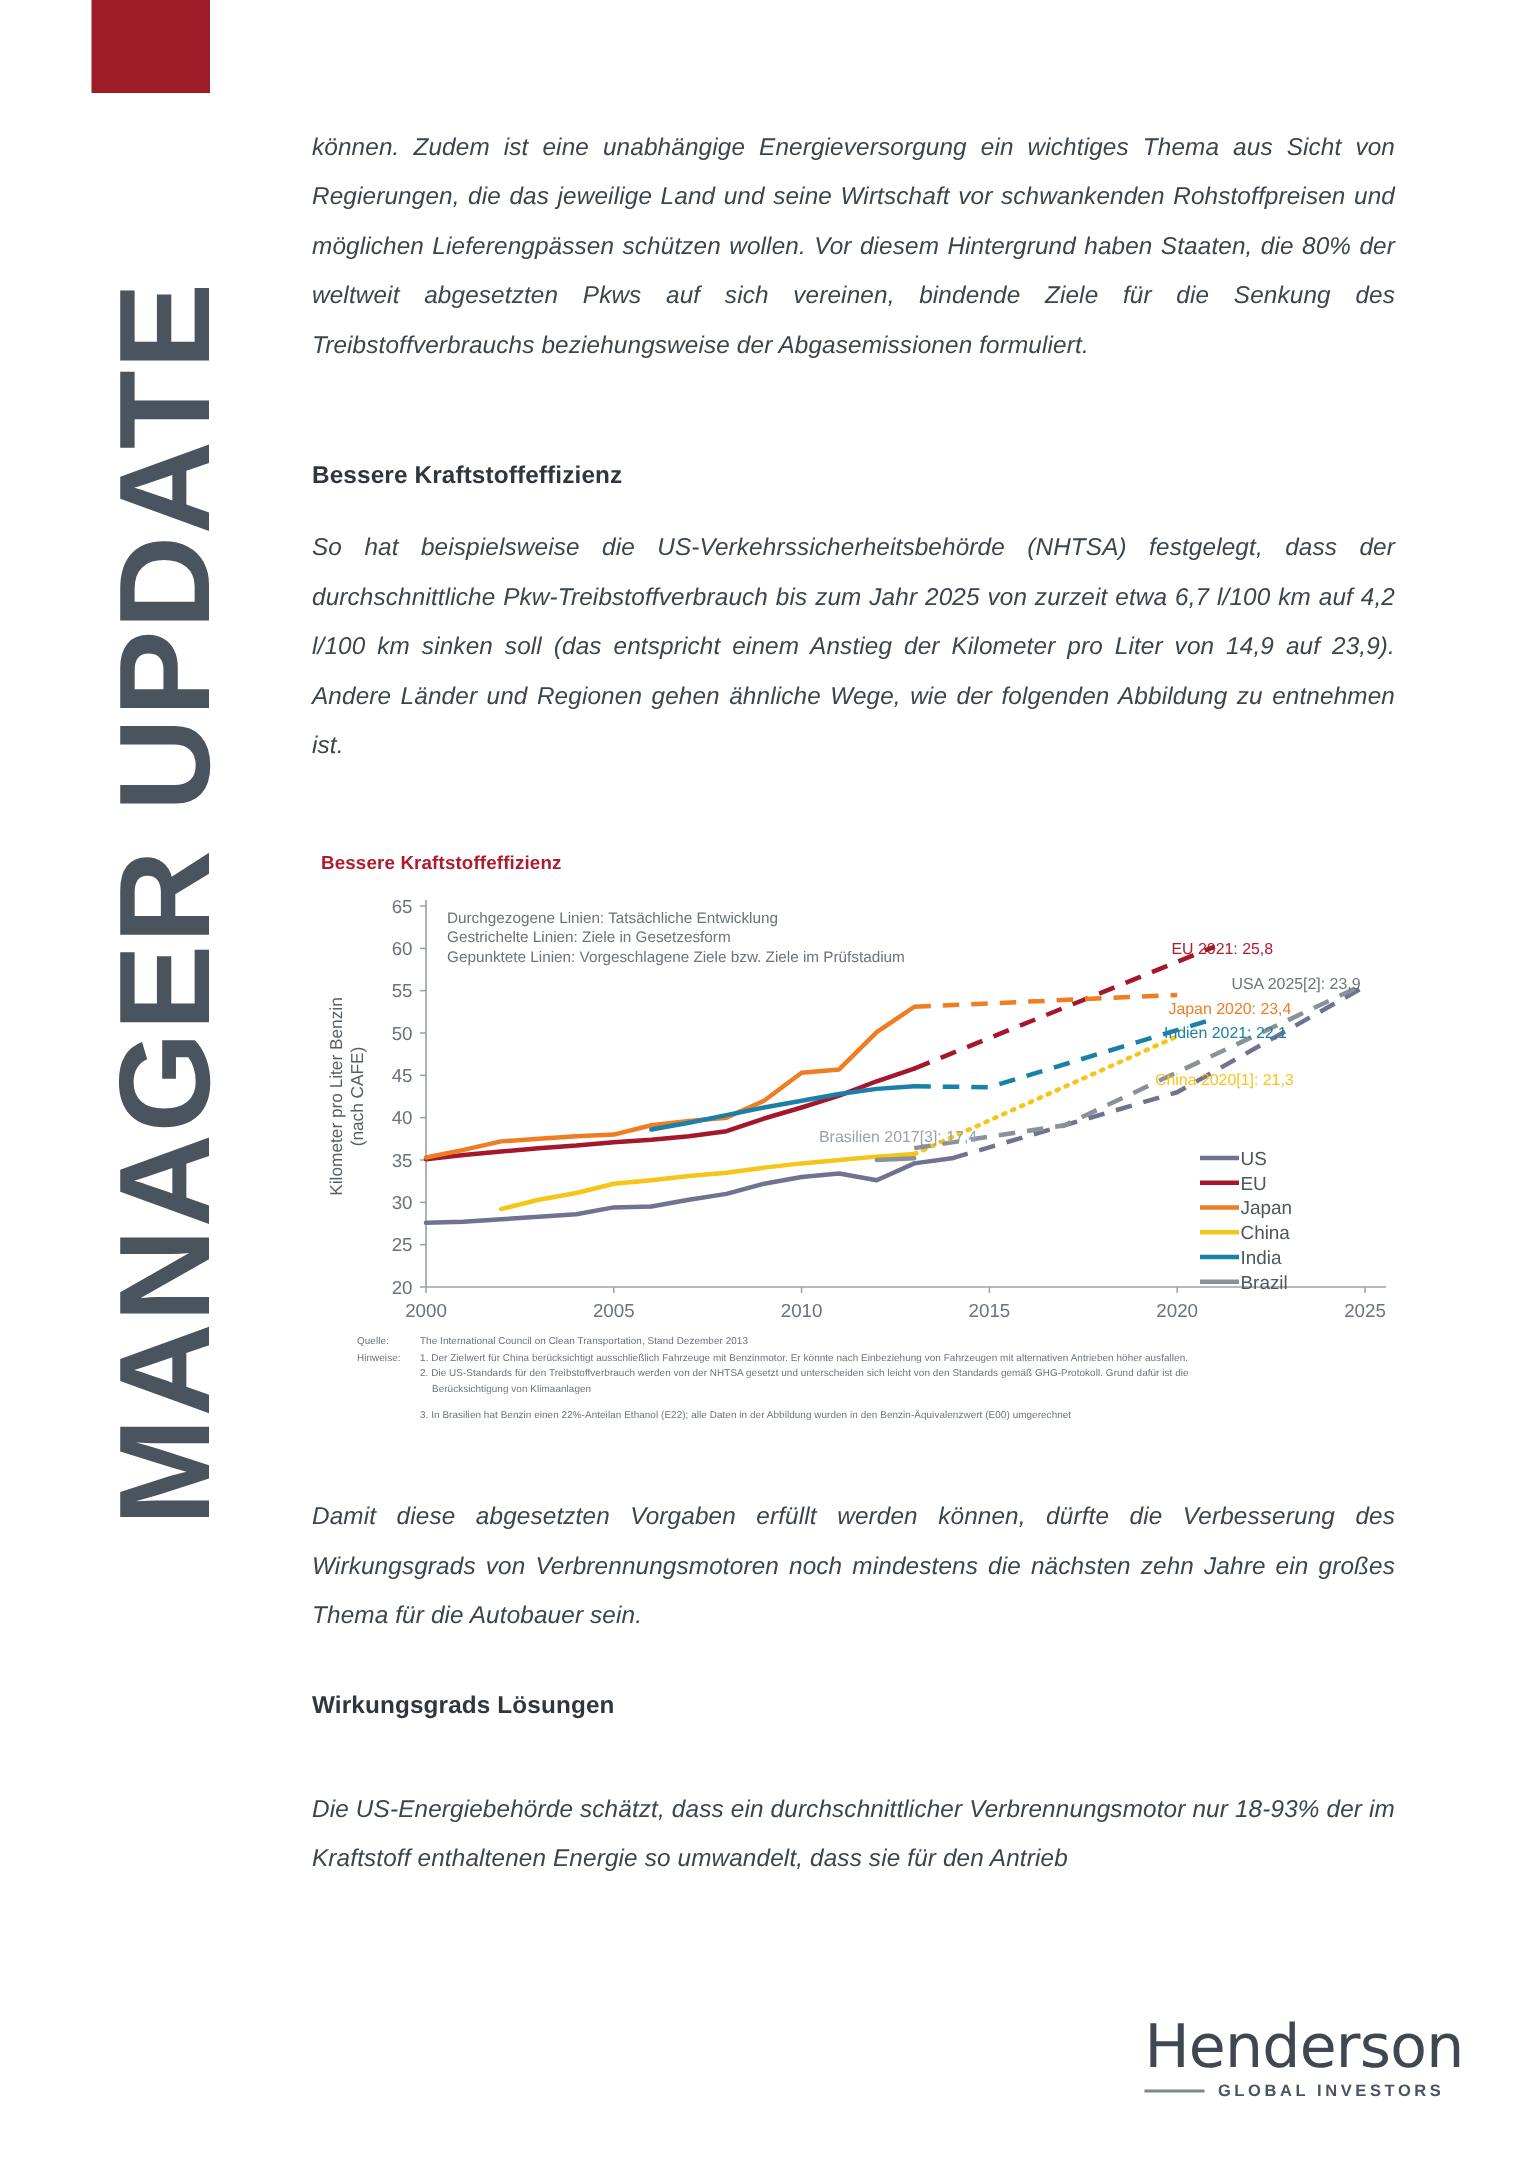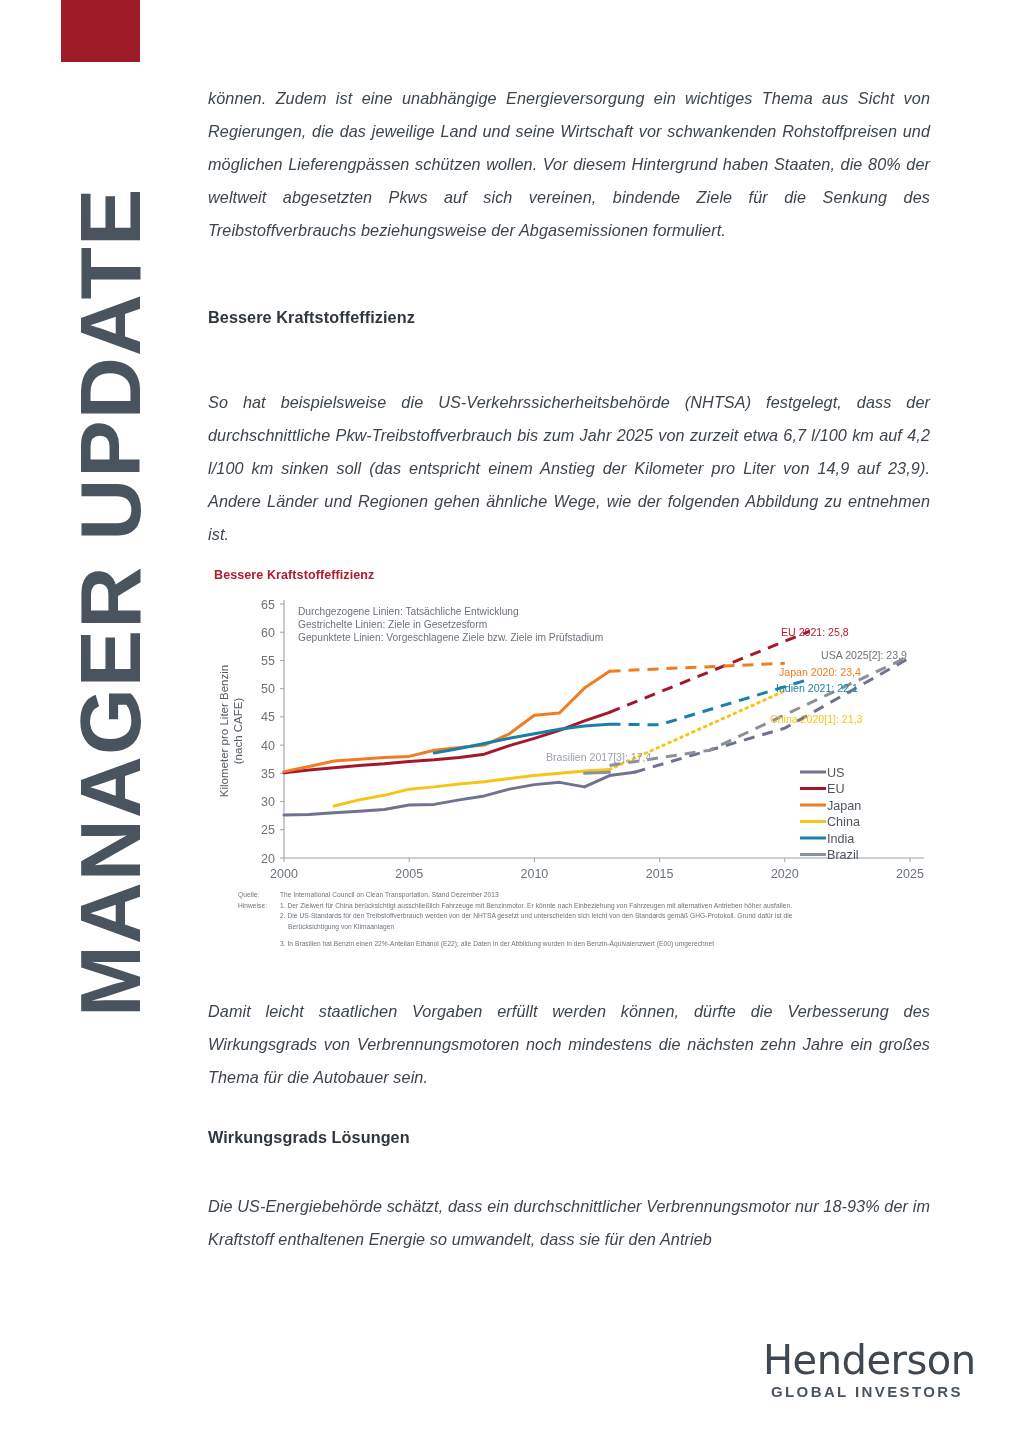--- a/index.html
+++ b/index.html
@@ -73,21 +73,21 @@
   h2.subhead {
     font-size: 16.2px;
     font-weight: bold;
     margin: 0;
     color: #2f363d;
     letter-spacing: 0.1px;
   }
 
   .para-1 { position: absolute; top: 82px;  left: 0; width: 722px; }
   .head-1 { position: absolute; top: 308px; left: 0; width: 722px; }
-  .para-2 { position: absolute; top: 386px; left: 0; width: 722px; }
+  .para-2 { position: absolute; top: 349px; left: 0; width: 722px; }
 
   
   #figure {
     position: absolute;
     top: 560px;
     left: 0;
     width: 722px;
     height: 410px;
   }
   #fig-title {
@@ -156,21 +156,21 @@
     justify-content: flex-end;
     margin-top: 3px;
   }
   #logo-rule {
     flex: 1;
     height: 2px;
     background: #7d868e;
     margin-right: 9px;
   }
   #logo-sub {
-    font-size: 15px;
+    font-size: 11px;
     font-weight: bold;
     letter-spacing: 2.4px;
     color: #4a545e;
     white-space: nowrap;
   }
 </style>
 </head>
 <body>
 
 <div id="sidebar">
@@ -297,21 +297,21 @@
       <div class="note-row note-indent2">
         <span class="note-body">Berücksichtigung von Klimaanlagen</span>
       </div>
       <div class="note-gap"></div>
       <div class="note-row note-indent">
         <span class="note-body">3. In Brasilien hat Benzin einen 22%-Anteilan Ethanol (E22); alle Daten in der Abbildung wurden in den Benzin-Äquivalenzwert (E00) umgerechnet</span>
       </div>
     </div>
   </div>
 
-  <p class="body-text para-3">Damit leicht staatlichen Vorgaben erfüllt werden können, dürfte die Verbesserung des Wirkungsgrads von Verbrennungsmotoren noch mindestens die nächsten zehn Jahre ein großes Thema für die Autobauer sein.</p>
+  <p class="body-text para-3">Damit diese abgesetzten Vorgaben erfüllt werden können, dürfte die Verbesserung des Wirkungsgrads von Verbrennungsmotoren noch mindestens die nächsten zehn Jahre ein großes Thema für die Autobauer sein.</p>
 
   <h2 class="subhead head-2">Wirkungsgrads Lösungen</h2>
 
   <p class="body-text para-4">Die US-Energiebehörde schätzt, dass ein durchschnittlicher Verbrennungsmotor nur 18-93% der im Kraftstoff enthaltenen Energie so umwandelt, dass sie für den Antrieb</p>
 </div>
 
 <div id="logo">
   <div id="logo-word">Henderson</div>
   <div id="logo-sub-row">
     <div id="logo-rule"></div>

